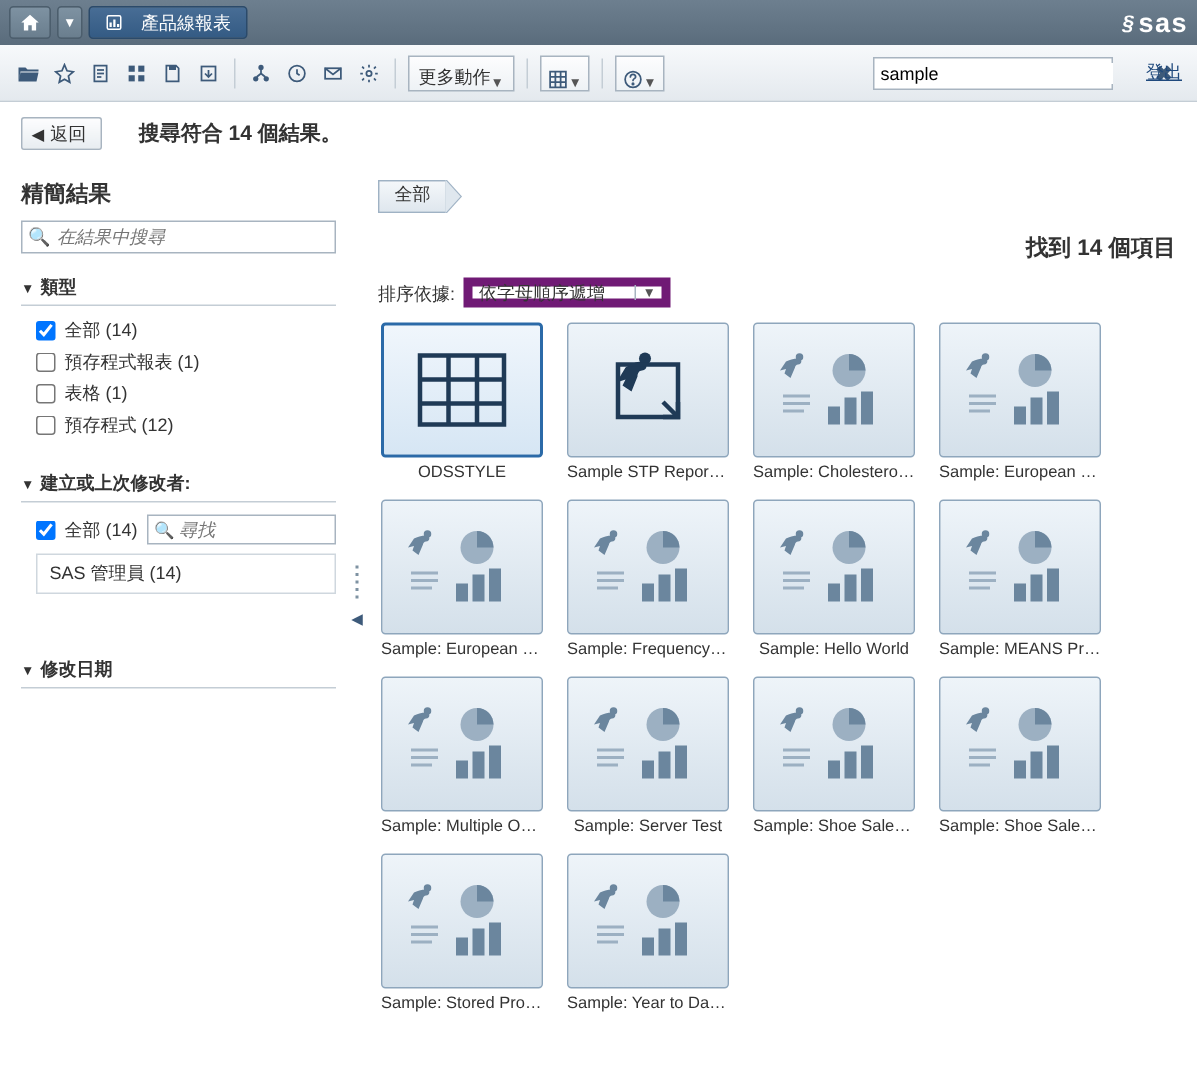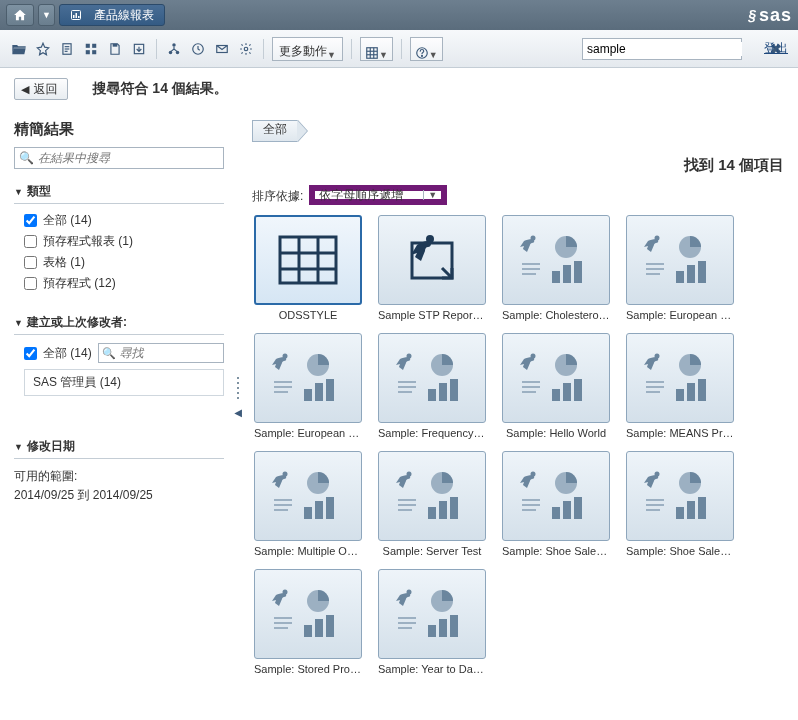--- a/index.html
+++ b/index.html
@@ -251,24 +251,20 @@
         <input type="text" placeholder="尋找" style="">
       </div>
     </div>
     <div class="author-item">SAS 管理員 (14)</div>
 
     <div style="height:28px;"></div>
     <div class="side-section-title">
       <span class="tri">▼</span>
       <span>修改日期</span>
     </div>
-    <div class="date-range">
-      <div>可用的範圍:</div>
-      <div>2014/09/25 到 2014/09/25</div>
-    </div>
   </div>
 
   <div class="divider">
     <div class="drag-dots">
         <span></span>
         <span></span>
         <span></span>
         <span></span>
         <span></span>
       </div>

